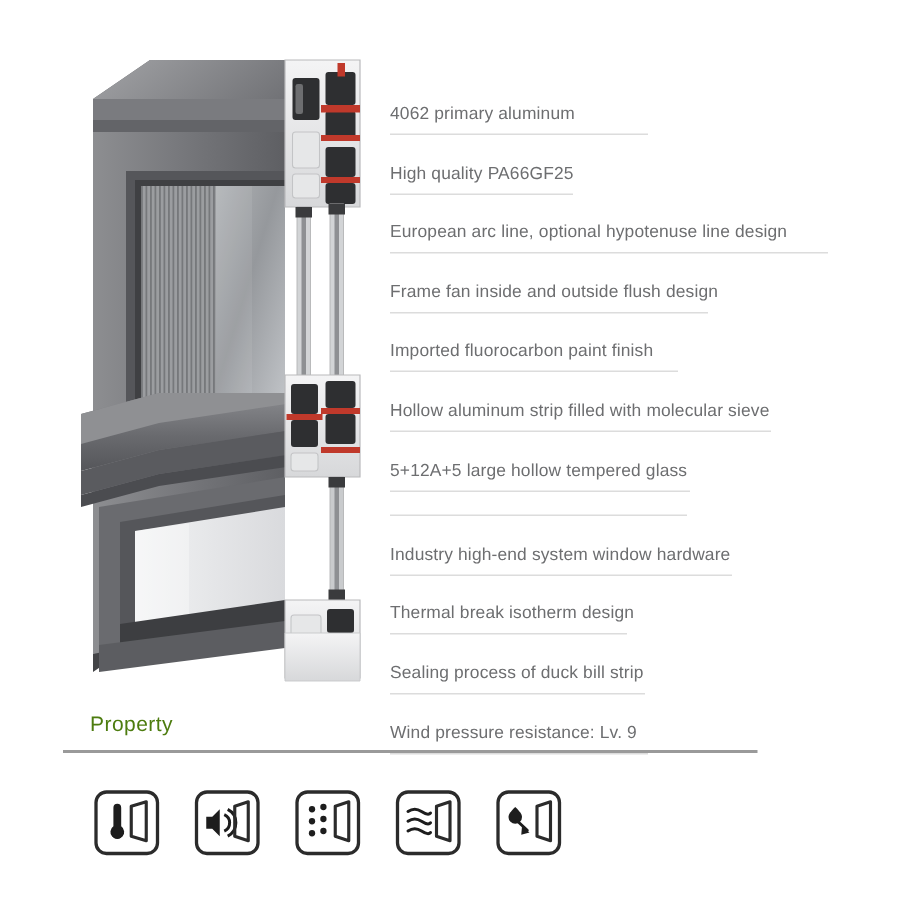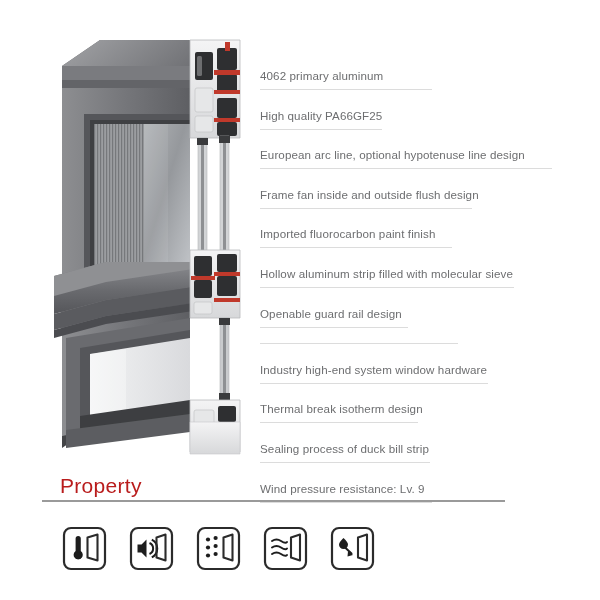--- a/index.html
+++ b/index.html
@@ -65,22 +65,22 @@
     width: 520px;
   }
   .property-head {
     position: relative;
     height: 34px;
   }
   .property-title {
     position: absolute;
     left: 18px;
     top: 4px;
-    font-size: 21px;
-    color: #b91c1c;
+    font-size: 14px;
+    color: #4d7c0f;
     letter-spacing: 0.3px;
   }
   .property-divider {
     position: absolute;
     left: 0;
     top: 30px;
     width: 463px;
     height: 1.6px;
     background: #9a9a9a;
   }
@@ -252,25 +252,25 @@
     <div class="feature-item">
       <span class="feature-text">Imported fluorocarbon paint finish</span>
       <span class="feature-rule" style="width:192px"></span>
     </div>
 
     <div class="feature-item">
       <span class="feature-text">Hollow aluminum strip filled with molecular sieve</span>
       <span class="feature-rule" style="width:254px"></span>
     </div>
 
-
-    <div class="feature-item">
-      <span class="feature-text">Openable guard rail design</span>
-      <span class="feature-rule" style="width:148px"></span>
-    </div>
+    <div class="feature-item">
+      <span class="feature-text">5+12A+5 large hollow tempered glass</span>
+      <span class="feature-rule" style="width:200px"></span>
+    </div>
+
 
     <div class="feature-item">
       <span class="feature-rule" style="width:198px"></span>
     </div>
 
     <div class="feature-item">
       <span class="feature-text">Industry high-end system window hardware</span>
       <span class="feature-rule" style="width:228px"></span>
     </div>
 

